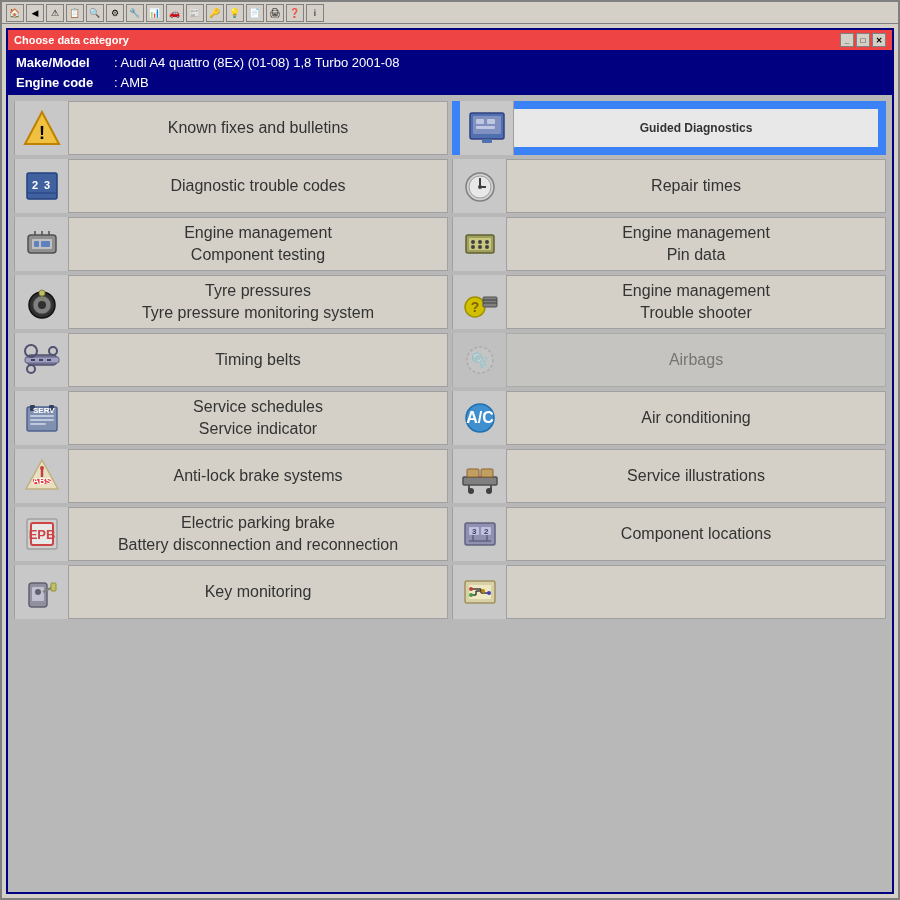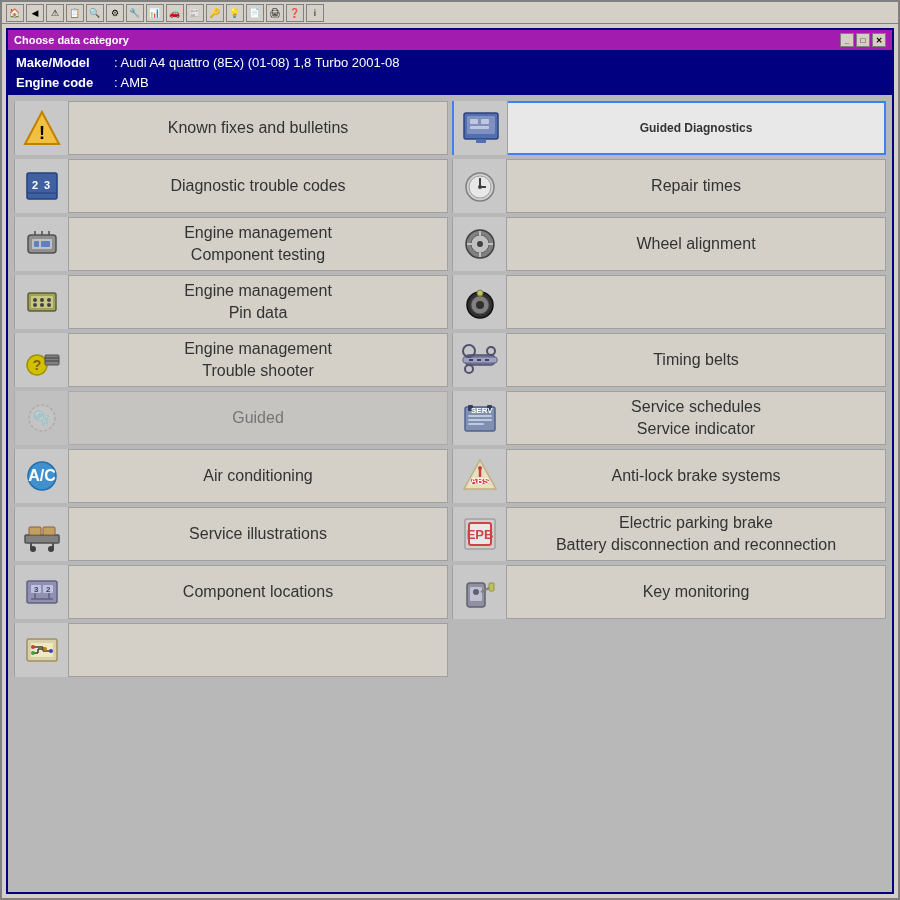--- a/index.html
+++ b/index.html
@@ -46,21 +46,21 @@
     }
     .main-window {
       flex: 1;
       display: flex;
       flex-direction: column;
       margin: 4px;
       border: 2px solid #000080;
       background: #d4d0c8;
     }
     .title-bar {
-      background: #a21caf;
+      background: #ef4444;
       color: white;
       padding: 2px 6px;
       font-size: 11px;
       font-weight: bold;
       display: flex;
       justify-content: space-between;
       align-items: center;
       height: 20px;
     }
     .title-bar-controls {
@@ -108,21 +108,21 @@
     .menu-item {
       display: flex;
       align-items: center;
       background: #d4d0c8;
       border: 1px solid #a0a0a0;
       height: 54px;
       cursor: pointer;
       position: relative;
     }
     .menu-item.active {
-      border: 2px solid #3b82f6;
+      border: 8px solid #3b82f6;
       background: #e8e8e8;
     }
     .menu-item.disabled {
       opacity: 0.5;
       cursor: default;
     }
     .item-icon {
       width: 54px;
       height: 54px;
       min-width: 54px;
@@ -257,34 +257,20 @@
               <rect x="11" y="16" width="5" height="6" rx="1" fill="#6080c0"></rect>
               <rect x="18" y="16" width="9" height="6" rx="1" fill="#6080c0"></rect>
               <line x1="12" y1="10" x2="12" y2="6" stroke="#505050" stroke-width="1.5"></line>
               <line x1="19" y1="10" x2="19" y2="6" stroke="#505050" stroke-width="1.5"></line>
               <line x1="26" y1="10" x2="26" y2="6" stroke="#505050" stroke-width="1.5"></line>
             </svg>
           </div>
           <span class="item-label">Engine management<br>Component testing</span>
         </div>
 
-        <div class="menu-item">
-          <div class="item-icon">
-            <svg width="38" height="38" viewBox="0 0 38 38">
-              <circle cx="19" cy="19" r="14" fill="#808080" stroke="#404040" stroke-width="1.5"></circle>
-              <circle cx="19" cy="19" r="9" fill="#c0c0c0" stroke="#606060" stroke-width="1"></circle>
-              <circle cx="19" cy="19" r="3" fill="#404040"></circle>
-              <line x1="19" y1="6" x2="19" y2="12" stroke="#c0c0c0" stroke-width="2"></line>
-              <line x1="19" y1="26" x2="19" y2="32" stroke="#c0c0c0" stroke-width="2"></line>
-              <line x1="6" y1="19" x2="12" y2="19" stroke="#c0c0c0" stroke-width="2"></line>
-              <line x1="26" y1="19" x2="32" y2="19" stroke="#c0c0c0" stroke-width="2"></line>
-            </svg>
-          </div>
-          <span class="item-label">Wheel alignment</span>
-        </div>
 
         <div class="menu-item">
           <div class="item-icon">
             <svg width="38" height="38" viewBox="0 0 38 38">
               <rect x="5" y="10" width="28" height="18" rx="2" fill="#a0a060" stroke="#606030" stroke-width="1.5"></rect>
               <rect x="8" y="13" width="22" height="12" rx="1" fill="#c8c880"></rect>
               <circle cx="12" cy="17" r="2" fill="#404040"></circle>
               <circle cx="19" cy="17" r="2" fill="#404040"></circle>
               <circle cx="26" cy="17" r="2" fill="#404040"></circle>
               <circle cx="12" cy="22" r="2" fill="#404040"></circle>
@@ -298,20 +284,21 @@
         <div class="menu-item">
           <div class="item-icon">
             <svg width="38" height="38" viewBox="0 0 38 38">
               <circle cx="19" cy="22" r="13" fill="#303030" stroke="#101010" stroke-width="1.5"></circle>
               <circle cx="19" cy="22" r="9" fill="#808080" stroke="#505050" stroke-width="1"></circle>
               <circle cx="19" cy="22" r="4" fill="#303030"></circle>
               <circle cx="19" cy="10" r="3" fill="#c0c060" stroke="#808040" stroke-width="1"></circle>
               <line x1="19" y1="13" x2="19" y2="18" stroke="#808040" stroke-width="1.5"></line>
             </svg>
           </div>
+          <span class="item-label">Tyre pressures<br>Tyre pressure monitoring system</span>
         </div>
 
         <div class="menu-item">
           <div class="item-icon">
             <svg width="38" height="38" viewBox="0 0 38 38">
               <circle cx="14" cy="24" r="10" fill="#d0c000" stroke="#a09000" stroke-width="1.5"></circle>
               <text x="14" y="29" text-anchor="middle" font-size="14" font-weight="bold" fill="#806000">?</text>
               <rect x="22" y="14" width="14" height="10" rx="1" fill="#808080" stroke="#505050" stroke-width="1"></rect>
               <line x1="22" y1="17" x2="36" y2="17" stroke="#404040" stroke-width="1"></line>
               <line x1="22" y1="20" x2="36" y2="20" stroke="#404040" stroke-width="1"></line>
@@ -336,21 +323,21 @@
           <span class="item-label">Timing belts</span>
         </div>
 
         <div class="menu-item disabled">
           <div class="item-icon">
             <svg width="38" height="38" viewBox="0 0 38 38">
               <circle cx="19" cy="19" r="13" fill="#d0d0d0" stroke="#a0a0a0" stroke-width="1.5" stroke-dasharray="3,2"></circle>
               <text x="19" y="24" text-anchor="middle" font-size="14" fill="#a0a0a0">🫧</text>
             </svg>
           </div>
-          <span class="item-label">Guided</span>
+          <span class="item-label">Airbags</span>
         </div>
 
         <div class="menu-item">
           <div class="item-icon">
             <svg width="38" height="38" viewBox="0 0 38 38">
               <rect x="4" y="8" width="30" height="24" rx="2" fill="#8090b0" stroke="#506090" stroke-width="1.5"></rect>
               <rect x="7" y="6" width="5" height="6" rx="1" fill="#304060"></rect>
               <rect x="26" y="6" width="5" height="6" rx="1" fill="#304060"></rect>
               <rect x="7" y="16" width="24" height="2" rx="1" fill="#c0c8e0"></rect>
               <rect x="7" y="20" width="24" height="2" rx="1" fill="#c0c8e0"></rect>

